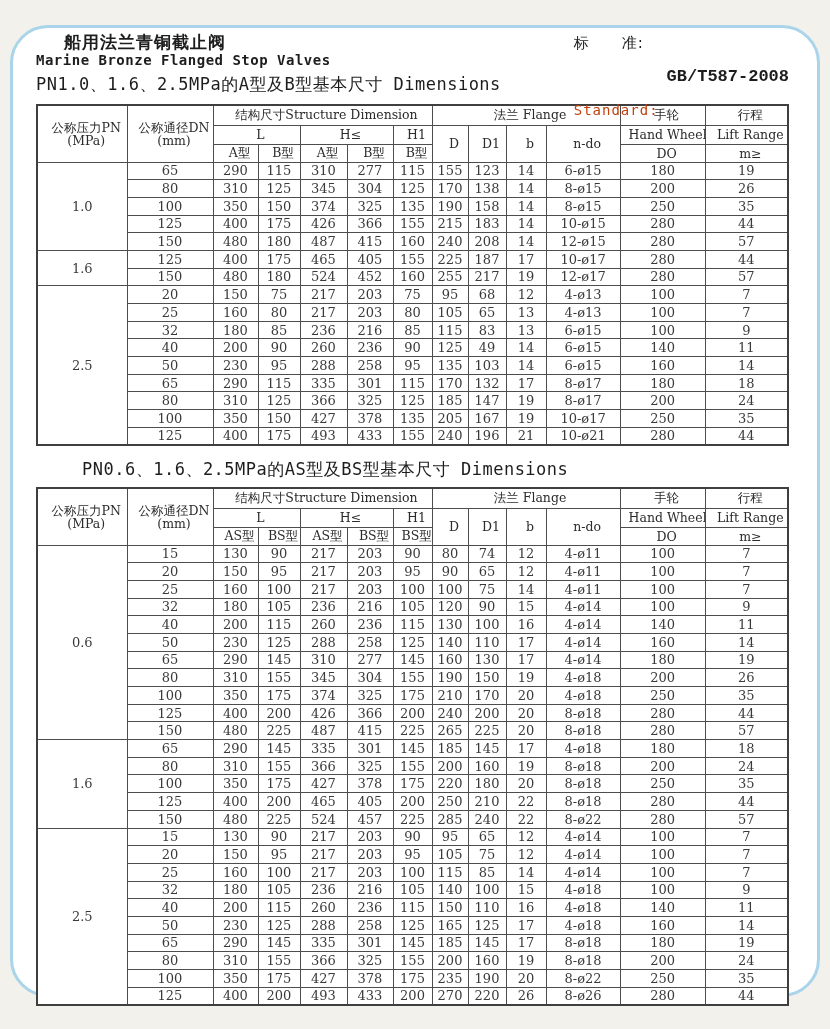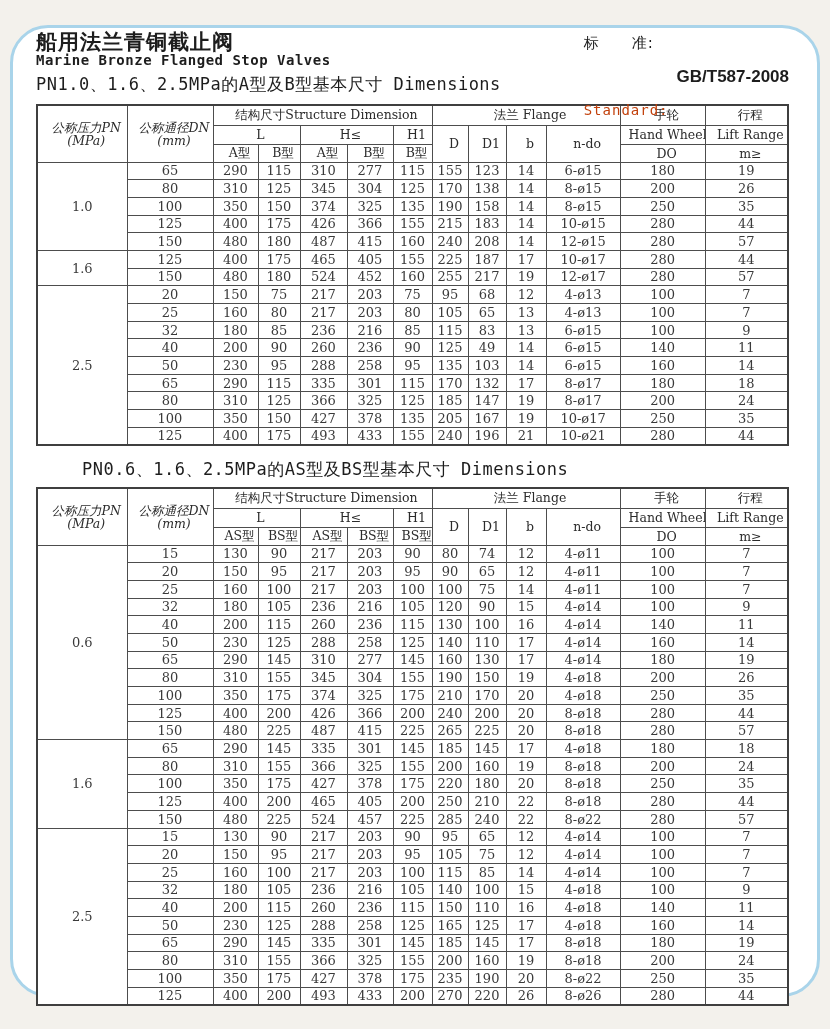--- a/index.html
+++ b/index.html
@@ -15,23 +15,23 @@
     position:absolute;left:10px;top:25px;
     width:804px;height:966px;
     background:#ffffff;
     border:3px solid #a9d4ea;
     border-radius:38px;
     box-sizing:content-box;
   }
   .content{padding:3px 16px 0 23px;}
   .hdr{position:relative;}
   .title-cn{
-    font-size:21px;font-weight:bold;color:#1d1d1d;
+    font-size:17px;font-weight:bold;color:#1d1d1d;
     font-family:"DejaVu Sans",sans-serif;
-    line-height:20px;margin-top:1px;letter-spacing:1px;
+    line-height:20px;margin-top:1px;letter-spacing:1px;margin-left:28px;
   }
   .title-en{
     font-size:14px;font-weight:bold;color:#1d1d1d;
     font-family:"DejaVu Sans Mono",monospace;
     line-height:17px;letter-spacing:0.5px;
   }
   .std-block{
     position:absolute;right:12px;top:2px;
     display:flex;align-items:center;gap:8px;
   }
@@ -39,21 +39,21 @@
   .std-cn{
     font-size:15px;color:#1d1d1d;letter-spacing:1px;
     font-family:"DejaVu Sans",sans-serif;line-height:19px;
   }
   .std-en{
     font-size:14px;color:#c2410c;
     font-family:"DejaVu Sans Mono",monospace;line-height:18px;letter-spacing:1px;
   }
   .std-value{
     font-size:17px;font-weight:bold;color:#1d1d1d;
-    font-family:Liberation Sans, sans-serif;
+    font-family:Liberation Mono, monospace;
   }
   .tbl-title{
     font-size:17px;font-weight:normal;color:#1d1d1d;
     font-family:"DejaVu Sans Mono",monospace;
     line-height:21px;margin-top:5px;letter-spacing:0.5px;
   }
   .tbl-title.second{margin-top:13px;margin-bottom:7px;margin-left:46px;}
   .tbl-title.first{margin-bottom:9px;}
   table.spec{
     border-collapse:collapse;
@@ -76,21 +76,21 @@
     font-size:12.5px;color:#2b2b2b;padding-left:8px;
   }
   table.spec td{
     font-family:"DejaVu Serif",serif;
     font-size:13px;color:#3a3a3a;
   }
   tr.h1row{height:20px;}
   tr.h2row{height:19px;}
   tr.h3row{height:17px;}
   tbody tr{height:17.7px;}
-  th.two-line{font-size:12px;line-height:13px;font-style:italic;}
+  th.two-line{font-size:12px;line-height:13px;}
   td.pn-cell{font-size:13.5px;}
 </style>
 </head>
 <body>
 
 <div class="sheet">
   <div class="content">
     <div class="hdr">
       <div class="title-cn">船用法兰青铜截止阀</div>
       <div class="title-en">Marine Bronze Flanged Stop Valves</div>

